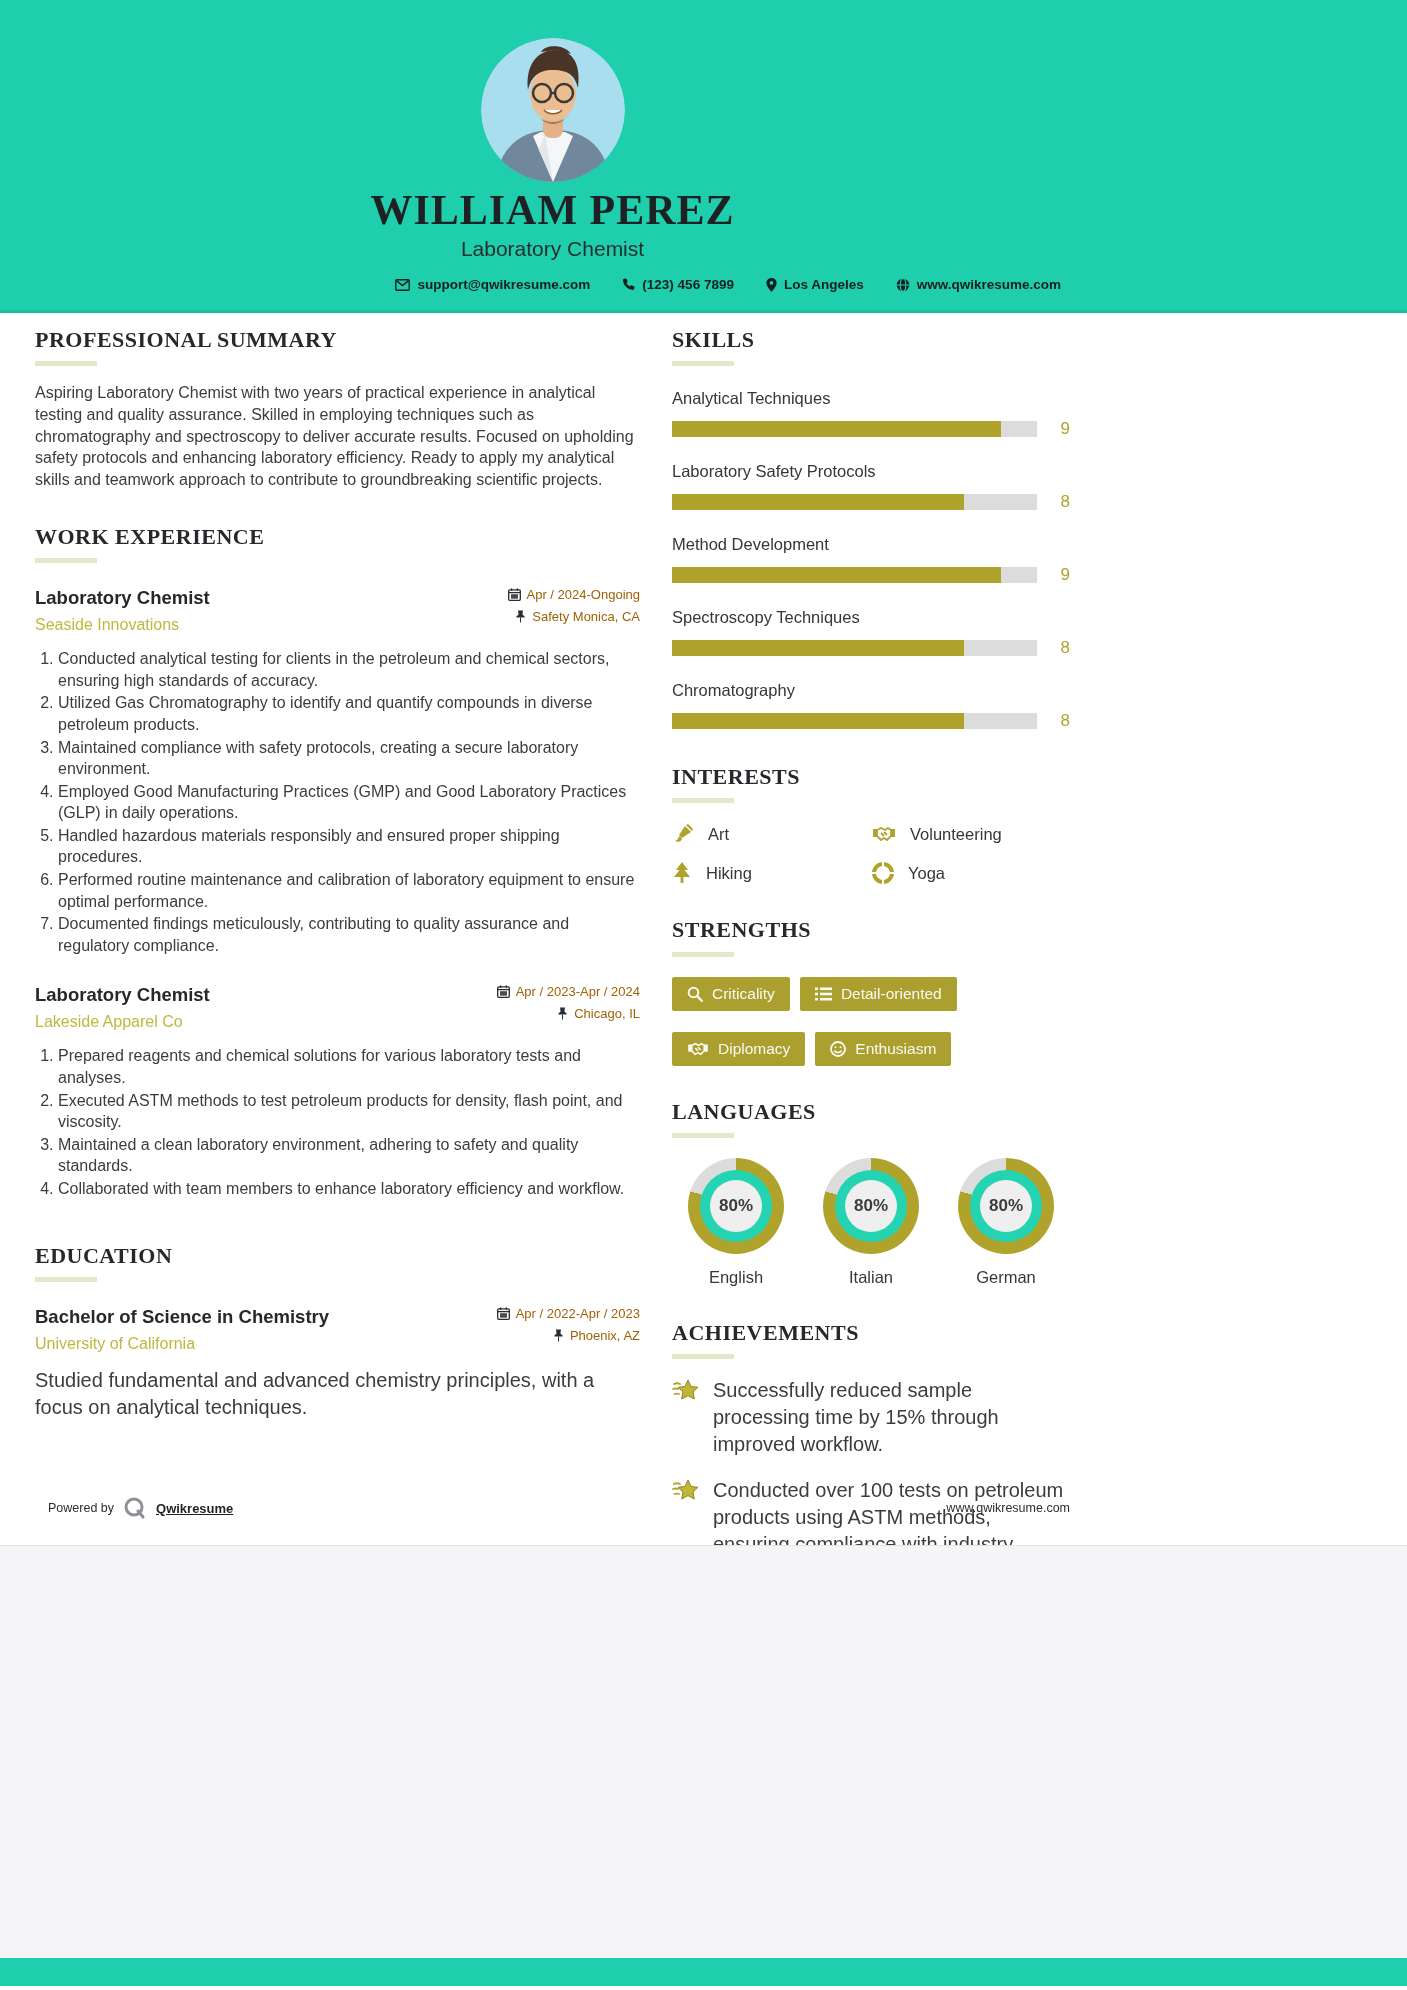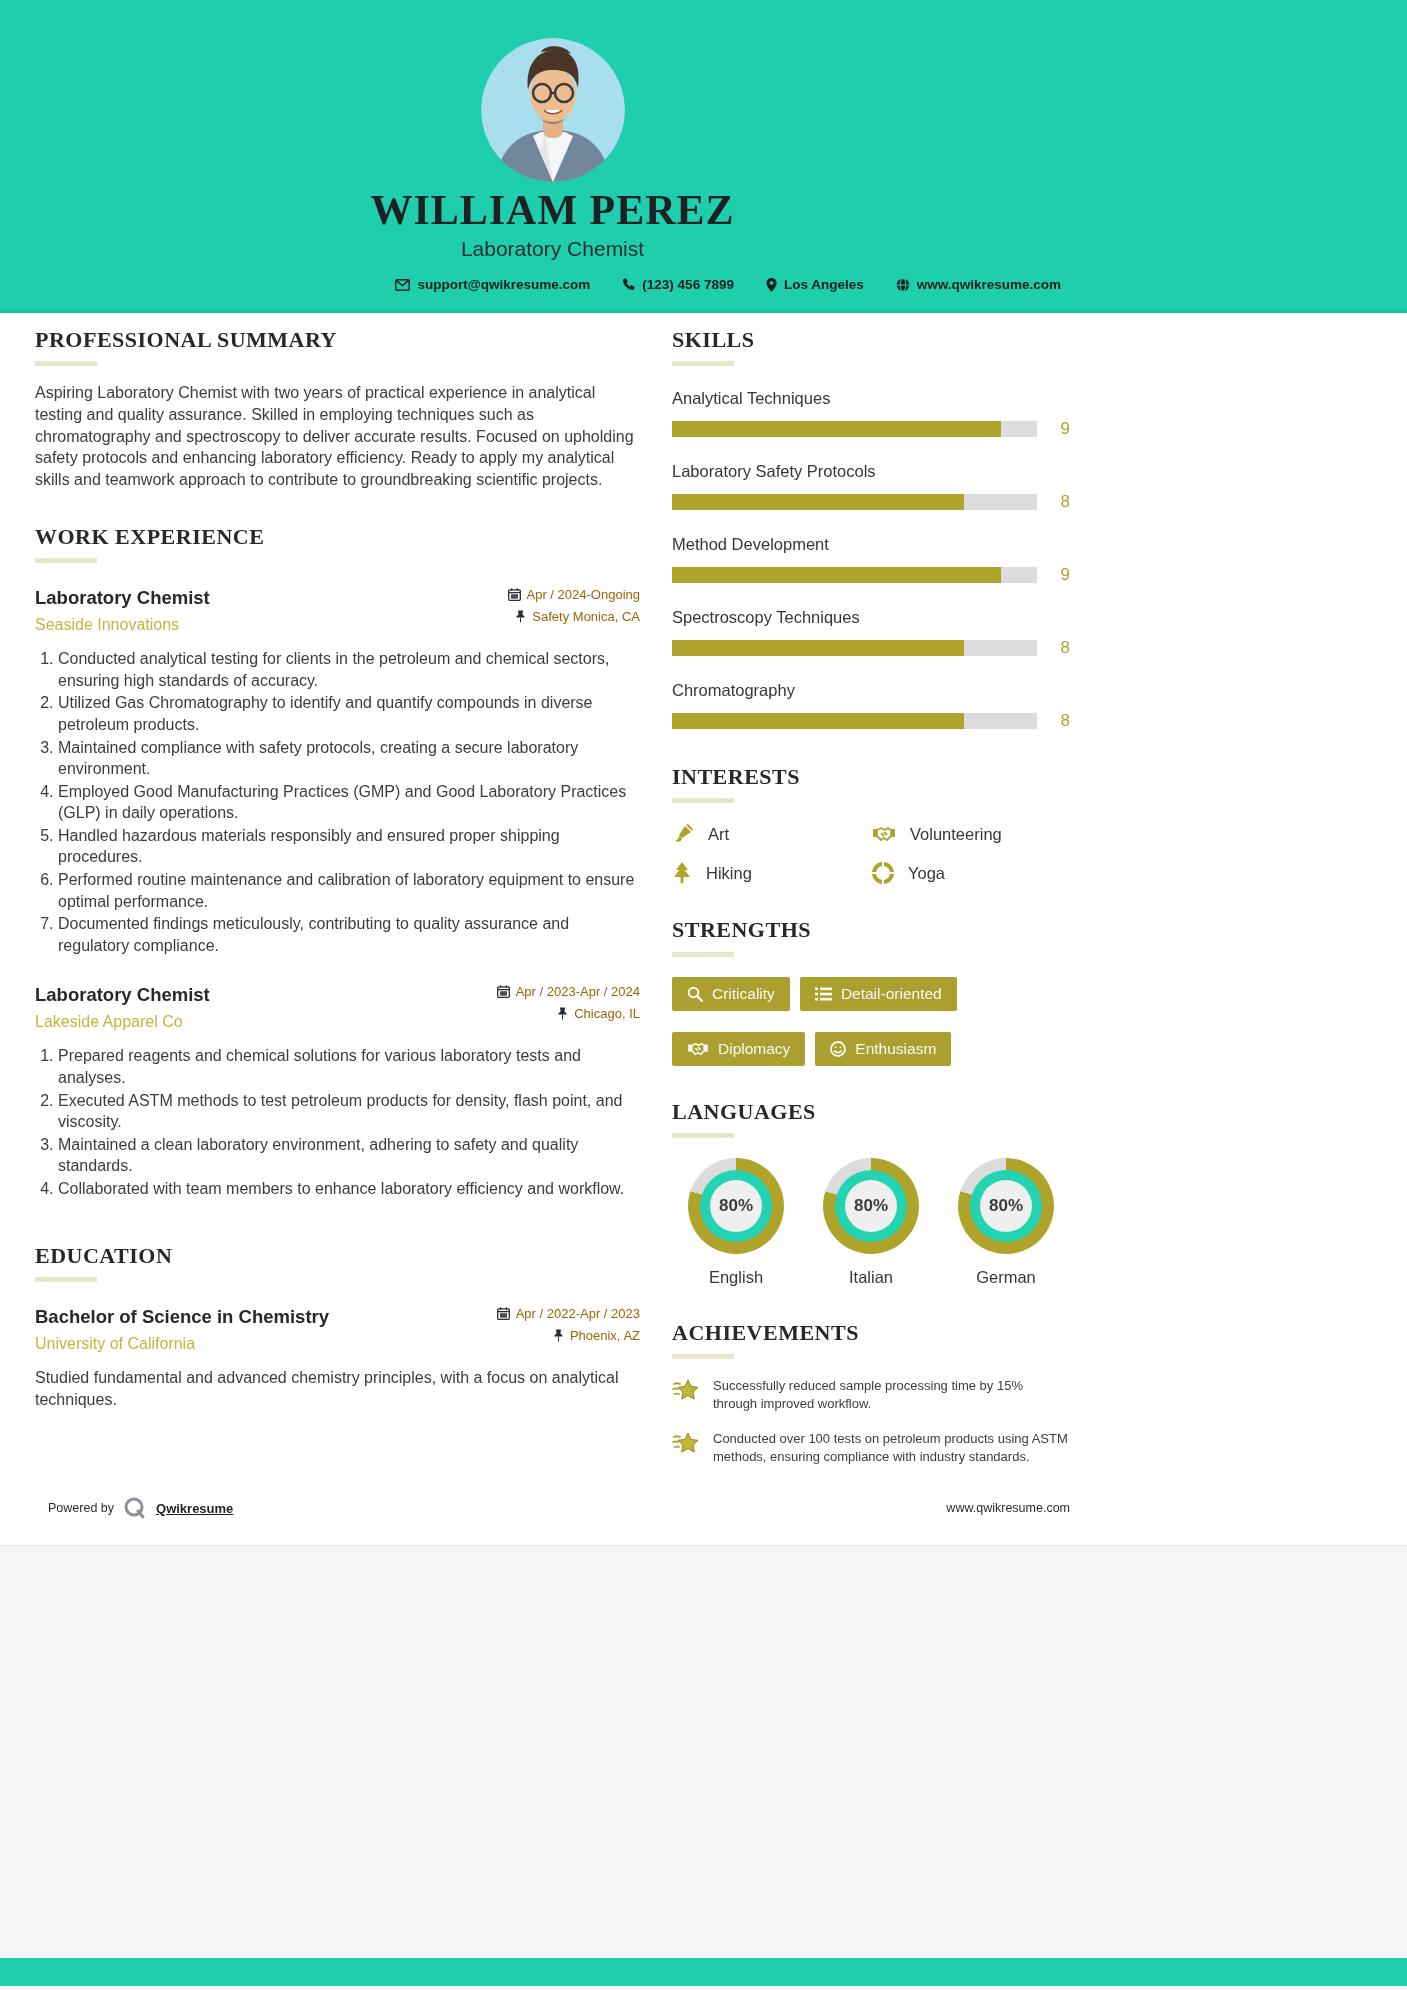--- a/index.html
+++ b/index.html
@@ -29,21 +29,21 @@
   .summary-text{font-size:16px;line-height:1.36;margin:16px 0 0;color:#3A3D40;}
   
   .job{margin-top:24px;}
   .job-head{display:flex;justify-content:space-between;align-items:flex-start;}
   .job-name{font-size:18.5px;font-weight:bold;color:#26282B;}
   .job-company{font-size:16px;color:#BFB83E;margin-top:7px;font-weight:500;}
   .job-meta{text-align:right;font-size:13px;color:#a16207;flex:0 0 auto;}
   .meta-row{display:flex;justify-content:flex-end;align-items:center;gap:6px;margin-bottom:7px;}
   .job-bullets{margin:14px 0 0;padding-left:23px;font-size:16px;line-height:1.35;color:#3A3D40;}
   .job-bullets li{margin-bottom:1px;}
-  .edu-text{font-size:16px;line-height:1.36;margin:14px 0 0;color:#3A3D40;}
+  .edu-text{font-size:20px;line-height:1.36;margin:14px 0 0;color:#3A3D40;}
   
   .skill{margin-top:23px;}
   .skill-label{font-size:16.5px;color:#33373A;}
   .skill-bar-row{display:flex;align-items:center;gap:13px;margin-top:11px;}
   .skill-track{flex:1;height:16px;background:#DCDCDC;position:relative;}
   .skill-fill{height:16px;background:#AFA32B;width:0;}
   .skill-score{width:20px;text-align:right;font-size:17px;color:#AFA32B;font-weight:500;}
   
   .interests-grid{display:grid;grid-template-columns:200px 1fr;row-gap:17px;margin-top:20px;}
   .interest{display:flex;align-items:center;gap:14px;font-size:16.5px;color:#35383B;}
@@ -53,21 +53,21 @@
         font-size:15.5px;padding:8px 15px;border-radius:2px;}
   
   .donut-row{display:flex;justify-content:space-between;margin-top:20px;padding:0 4px;}
   .donut-item{width:120px;text-align:center;}
   .donut{width:96px;height:96px;border-radius:50%;margin:0 auto;display:flex;align-items:center;justify-content:center;}
   .donut-mid{width:72px;height:72px;border-radius:50%;background:#23D3B2;display:flex;align-items:center;justify-content:center;}
   .donut-center{width:52px;height:52px;border-radius:50%;background:#EFEFEF;display:flex;align-items:center;justify-content:center;
                 font-size:17px;font-weight:bold;color:#3A3D3F;}
   .donut-label{font-size:16.5px;color:#35383B;margin-top:14px;}
   
-  .ach-item{display:flex;gap:13px;margin-top:18px;font-size:13px;line-height:1.36;color:#3A3D40;}
+  .ach-item{display:flex;gap:13px;margin-top:18px;font-size:20px;line-height:1.36;color:#3A3D40;}
   .ach-item svg{flex:0 0 auto;margin-top:1px;}
   
   .footer{position:absolute;top:1496px;left:35px;width:1035px;display:flex;justify-content:space-between;
           align-items:center;font-size:12.5px;color:#2B2E31;}
   .footer-left{display:flex;align-items:center;gap:9px;padding-left:13px;}
   .brand-link{font-size:13px;font-weight:bold;text-decoration:underline;color:#1E2123;}
   .footer-url{font-size:12.5px;color:#2B2E31;}
   .bottom-gray{position:absolute;top:1545px;left:0;width:1407px;height:413px;background:#F5F5F7;border-top:1px solid #E2E3E6;}
   .bottom-teal{position:absolute;top:1958px;left:0;width:1407px;height:28px;background:#1FCEAD;}
 </style>

